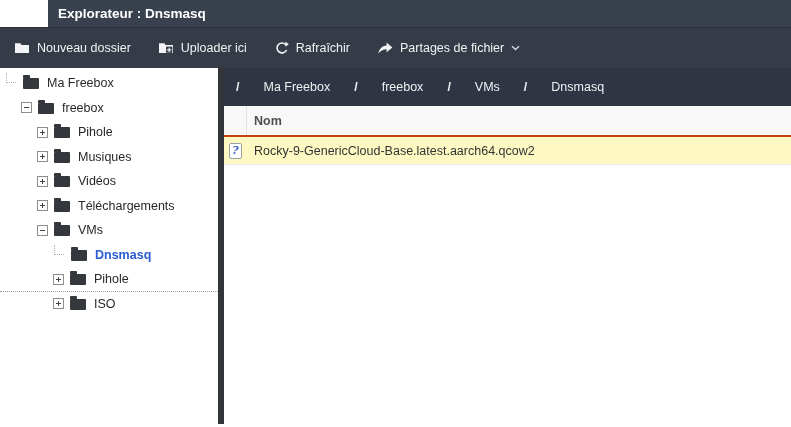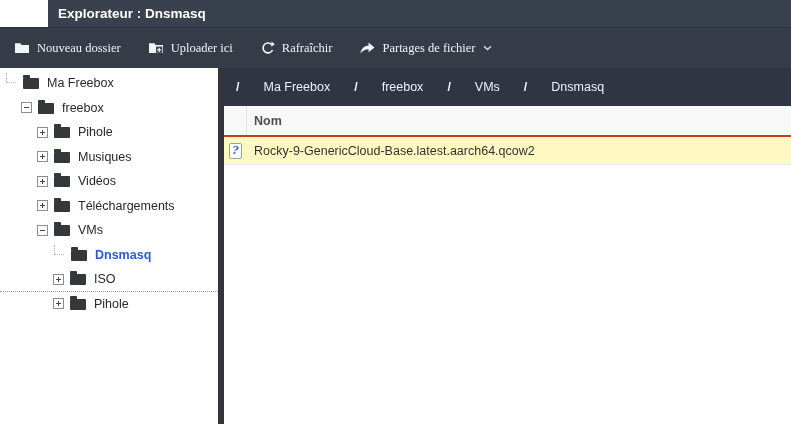--- a/index.html
+++ b/index.html
@@ -11,21 +11,21 @@
   }
   
   .titlebar{
     position:absolute;left:0;top:0;width:791px;height:27px;
     background:#3a414e;color:#ffffff;font-size:13.5px;font-weight:bold;
     line-height:28px;padding-left:10px;margin-left:48px;
   }
   .toolbar{
     position:absolute;left:0;top:27px;width:791px;height:41px;
     background:#353c48;border-top:1px solid #2d333e;
-    display:flex;align-items:center;padding-left:14px;gap:27px;font-family:Liberation Serif, serif;
+    display:flex;align-items:center;padding-left:14px;gap:27px;
   }
   .tbtn{display:flex;align-items:center;gap:7px;color:#f1f2f4;font-size:12.5px;cursor:pointer;white-space:nowrap;}
   .tbtn svg{display:block;}
   
   .sidebar{
     position:absolute;left:0;top:68px;width:218px;height:359px;background:#ffffff;overflow:hidden;
   }
   .vdivider{
     position:absolute;left:218px;top:68px;width:6px;height:356px;background:#323539;
   }
@@ -188,27 +188,27 @@
 
       <div class="trow lvl3 selected">
         <span class="spc elbow"></span>
         <span class="folder"></span>
         <span class="tlabel">Dnsmasq</span>
       </div>
 
       <div class="trow lvl3">
         <span class="exp plus"></span>
         <span class="folder"></span>
+        <span class="tlabel">Pihole</span>
+      </div>
+
+      <div class="trow lvl3">
+        <span class="exp plus"></span>
+        <span class="folder"></span>
         <span class="tlabel">ISO</span>
-      </div>
-
-      <div class="trow lvl3">
-        <span class="exp plus"></span>
-        <span class="folder"></span>
-        <span class="tlabel">Pihole</span>
       </div>
 
       <div class="dropline"></div>
     </div>
   </div>
 
   <div class="vdivider"></div>
 
   <div class="content">
 

